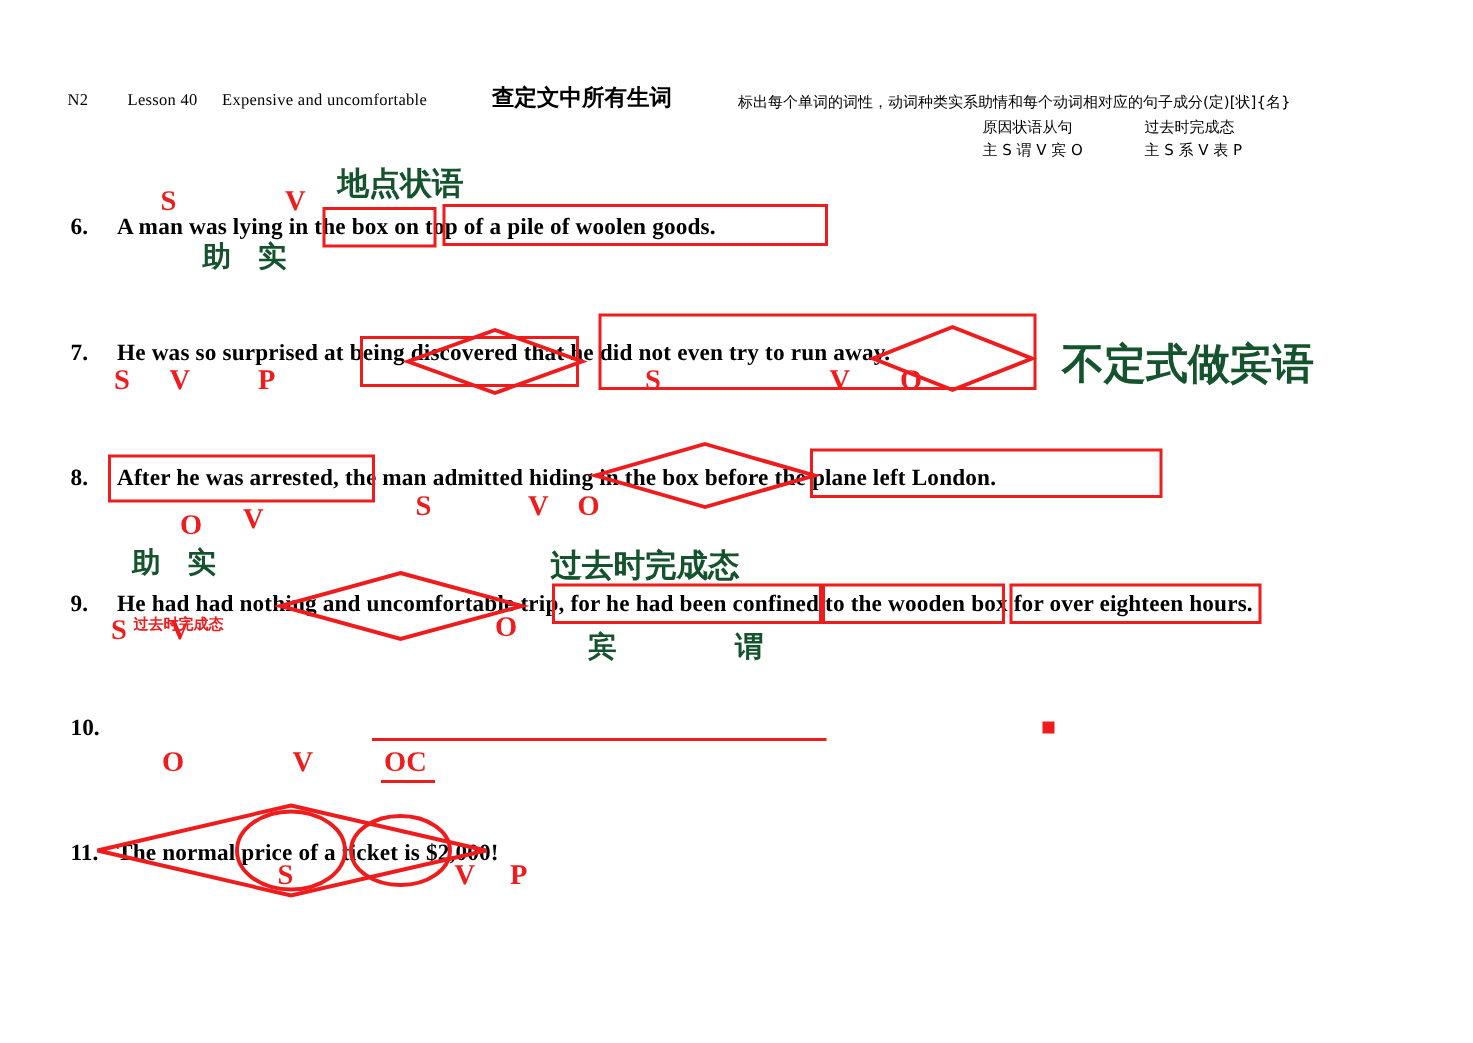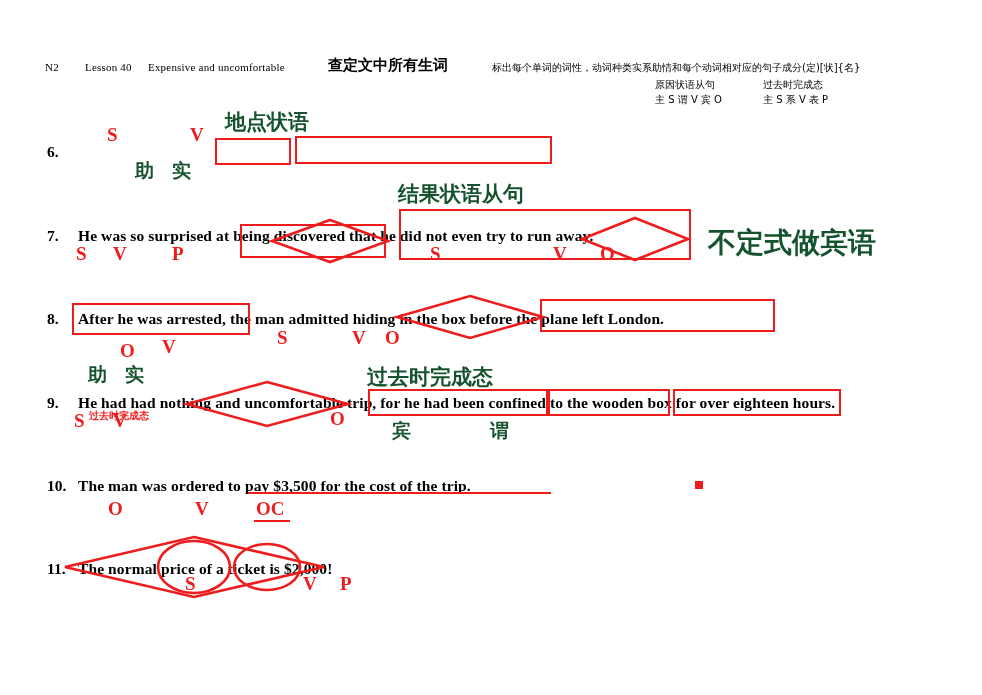--- a/index.html
+++ b/index.html
@@ -100,37 +100,37 @@
 
   <div class="abs hdr-cn-big" style="left:328px; top:56px;text-align:right;">查定文中所有生词</div>
   <div class="abs hdr-cn-small" style="left:468px; top:61px;margin-left:24px;">标出每个单词的词性，动词种类实系助情和每个动词相对应的句子成分(定)[状]{名}</div>
 
   <div class="abs hdr-cn-small" style="left:655px; top:78px;">原因状语从句</div>
   <div class="abs hdr-cn-small" style="left:763px; top:78px;">过去时完成态</div>
   <div class="abs hdr-cn-small" style="left:655px; top:93px;">主 S 谓 V 宾 O</div>
   <div class="abs hdr-cn-small" style="left:763px; top:93px;">主 S 系 V 表 P</div>
 
   <div class="abs num" style="left:47px; top:143px;">6.</div>
+  <div class="abs sent" style="left:78px; top:143px;">A man was lying in the box on top of a pile of woolen goods.</div>
 
   <div class="abs box" style="left:215px; top:138px; width:76px; height:27px;"></div>
 
   <div class="abs box" style="left:295px; top:136px; width:257px; height:28px;"></div>
 
   <div class="abs ann-cn" style="left:225px; top:108px; font-size:21px;">地点状语</div>
 
   <div class="abs ann-letter" style="left:107px; top:124px;">S</div>
   <div class="abs ann-letter" style="left:190px; top:124px;">V</div>
 
   <div class="abs ann-cn" style="left:135px; top:158px;">助</div>
   <div class="abs ann-cn" style="left:172px; top:158px;">实</div>
 
   <div class="abs num" style="left:47px; top:227px;">7.</div>
   <div class="abs sent" style="left:78px; top:227px;">He was so surprised at being discovered that he did not even try to run away.</div>
 
-  <div class="abs ann-cn" style="left:398px; top:180px; font-size:21px;">结果状语从句</div>
   <div class="abs ann-cn" style="left:708px; top:224px; font-size:28px;">不定式做宾语</div>
 
   <div class="abs box" style="left:240px; top:224px; width:146px; height:34px;"></div>
 
   <div class="abs box" style="left:399px; top:209px; width:292px; height:51px;"></div>
 
   <div class="abs ellipse" style="left:270px; top:218px;">
     <svg width="120" height="46" viewBox="0 0 120 46">
       <polygon points="60,2 118,23 60,44 2,23" fill="none" stroke="#ee1c1c" stroke-width="2.6"></polygon>
     </svg>
@@ -191,21 +191,20 @@
   <div class="abs ann-letter" style="left:74px; top:410px;">S</div>
   <div class="abs ann-letter" style="left:113px; top:410px;">V</div>
   <div class="abs ann-letter" style="left:330px; top:408px;">O</div>
 
   <div class="abs ann-cn-sm" style="left:89px; top:409px;">过去时完成态</div>
 
   <div class="abs ann-cn" style="left:392px; top:418px;">宾</div>
   <div class="abs ann-cn" style="left:490px; top:418px;">谓</div>
 
   <div class="abs num" style="left:47px; top:477px;">10.</div>
-  <div class="abs sent" style="left:78px; top:477px;">The man was ordered to pay $3,500 for the cost of the trip.</div>
 
   <div class="abs uline" style="left:248px; top:492px; width:303px; height:2px;"></div>
 
   <div class="abs dot" style="left:695px; top:481px; width:8px; height:8px;"></div>
 
   <div class="abs ann-letter" style="left:108px; top:498px;">O</div>
   <div class="abs ann-letter" style="left:195px; top:498px;">V</div>
   <div class="abs ann-letter" style="left:256px; top:498px;">OC</div>
   <div class="abs uline" style="left:254px; top:520px; width:36px; height:2px;"></div>
 

